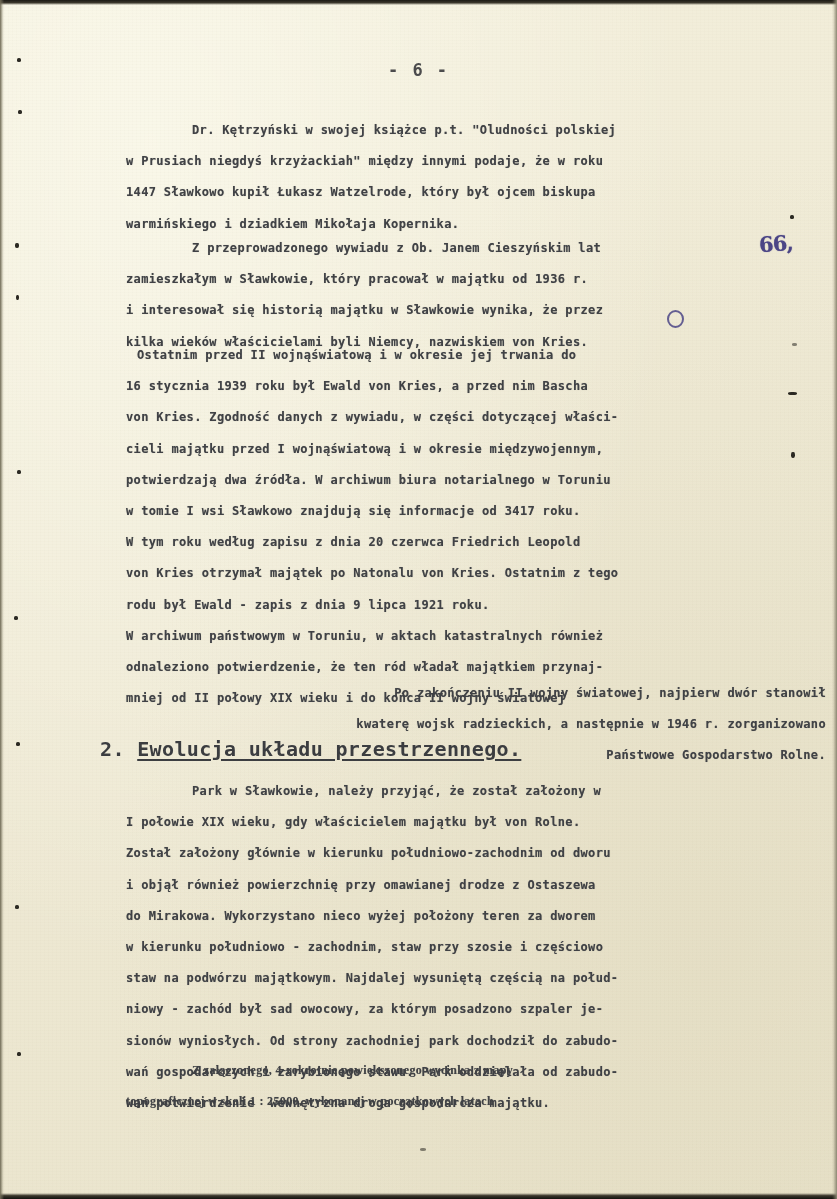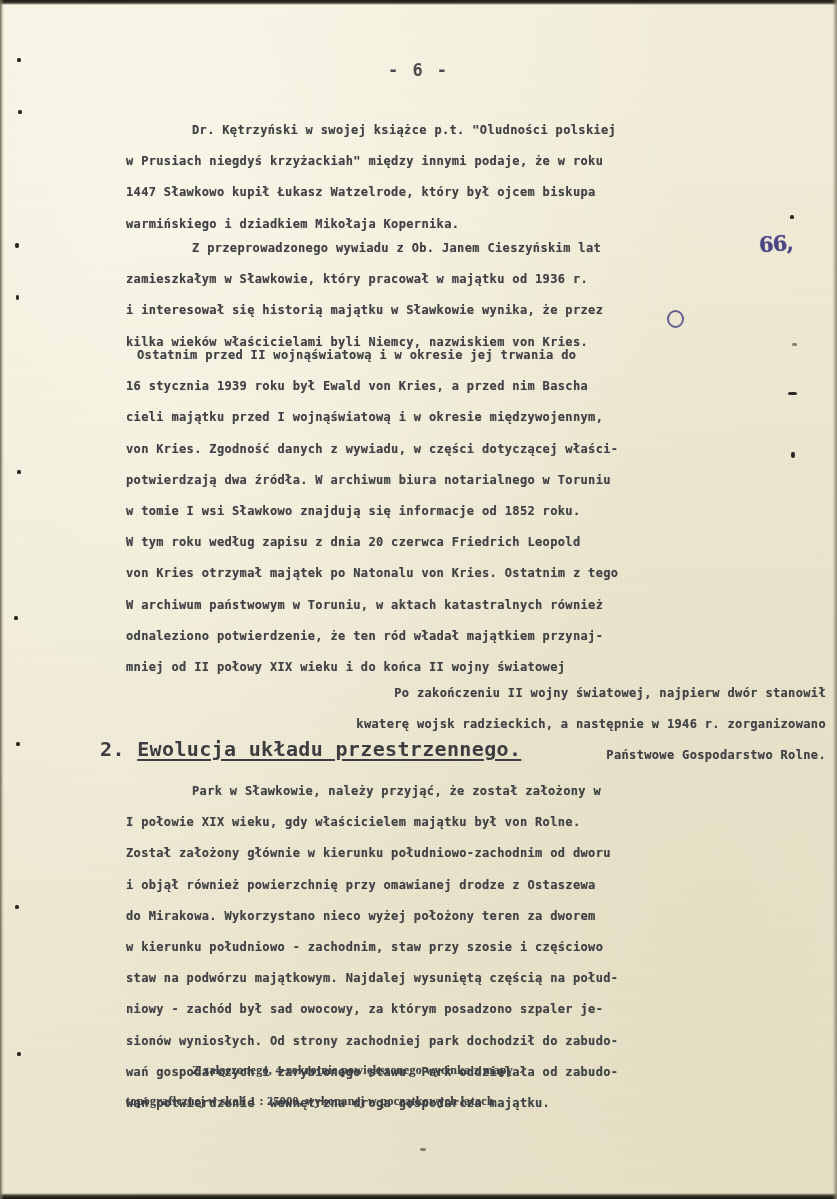--- a/index.html
+++ b/index.html
@@ -151,26 +151,27 @@
     <div class="block" style="top:233px;">
       <div class="line indent">Z przeprowadzonego wywiadu z Ob. Janem Cieszyńskim lat</div>
       <div class="line">zamieszkałym w Sławkowie, który pracował w majątku od 1936 r.</div>
       <div class="line">i interesował się historią majątku w Sławkowie wynika, że przez</div>
       <div class="line">kilka wieków właścicielami byli Niemcy, nazwiskiem von Kries.</div>
     </div>
 
     <div class="block" style="top:340px;">
       <div class="line indent-sm">Ostatnim przed II wojnąświatową i w okresie jej trwania do</div>
       <div class="line">16 stycznia 1939 roku był Ewald von Kries, a przed nim Bascha</div>
+      <div class="line">von Kries. Zgodność danych z wywiadu, w części dotyczącej właści-</div>
       <div class="line">cieli majątku przed I wojnąświatową i w okresie międzywojennym,</div>
-      <div class="line">von Kries. Zgodność danych z wywiadu, w części dotyczącej właści-</div>
       <div class="line">potwierdzają dwa źródła. W archiwum biura notarialnego w Toruniu</div>
-      <div class="line">w tomie I wsi Sławkowo znajdują się informacje od 1852 roku.</div>
+      <div class="line">w tomie I wsi Sławkowo znajdują się informacje od 3417 roku.</div>
       <div class="line">W tym roku według zapisu z dnia 20 czerwca Friedrich Leopold</div>
       <div class="line">von Kries otrzymał majątek po Natonalu von Kries. Ostatnim z tego</div>
+      <div class="line">rodu był Ewald - zapis z dnia 9 lipca 1921 roku.</div>
       <div class="line">W archiwum państwowym w Toruniu, w aktach katastralnych również</div>
       <div class="line">odnaleziono potwierdzenie, że ten ród władał majątkiem przynaj-</div>
       <div class="line">mniej od II połowy XIX wieku i do końca II wojny światowej</div>
     </div>
 
     <div class="block" style="top:678px;text-align:right;">
       <div class="line indent">Po zakończeniu II wojny światowej, najpierw dwór stanowił</div>
       <div class="line">kwaterę wojsk radzieckich, a następnie w 1946 r. zorganizowano</div>
       <div class="line">Państwowe Gospodarstwo Rolne.</div>
     </div>

